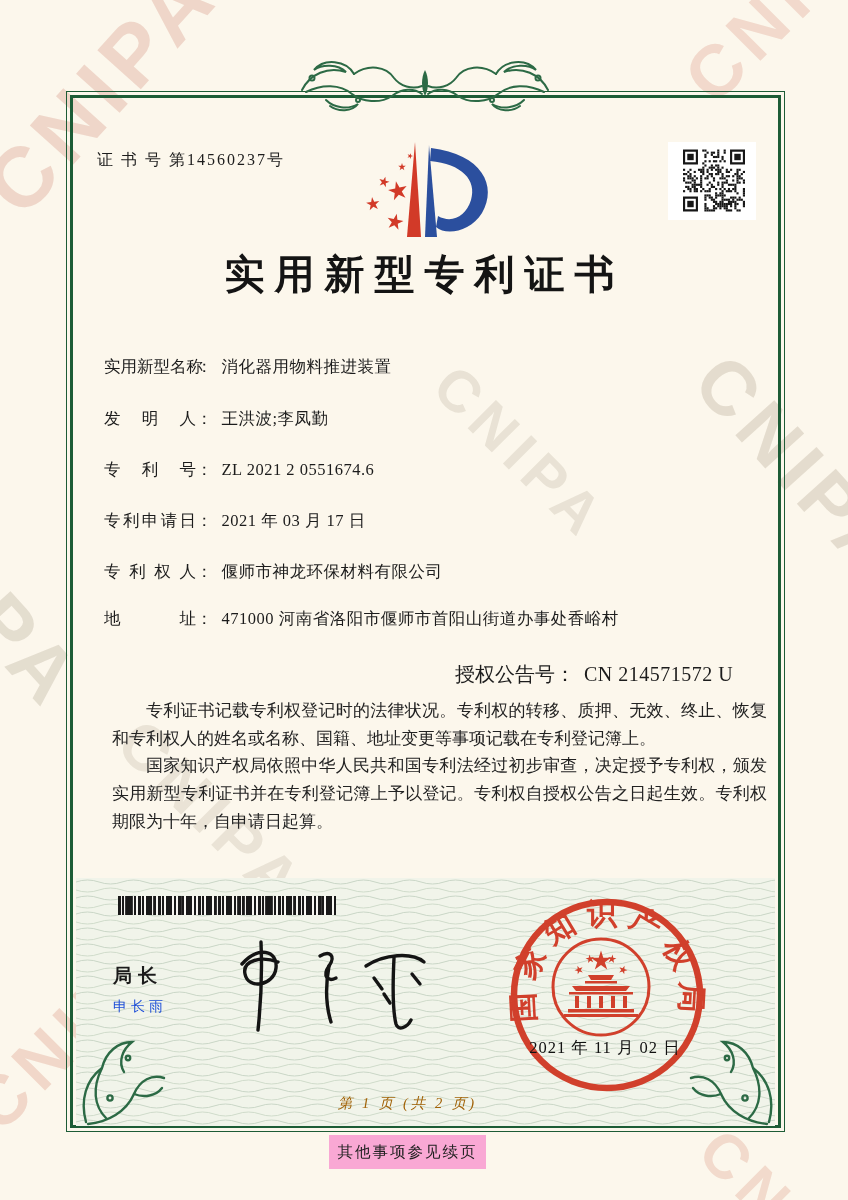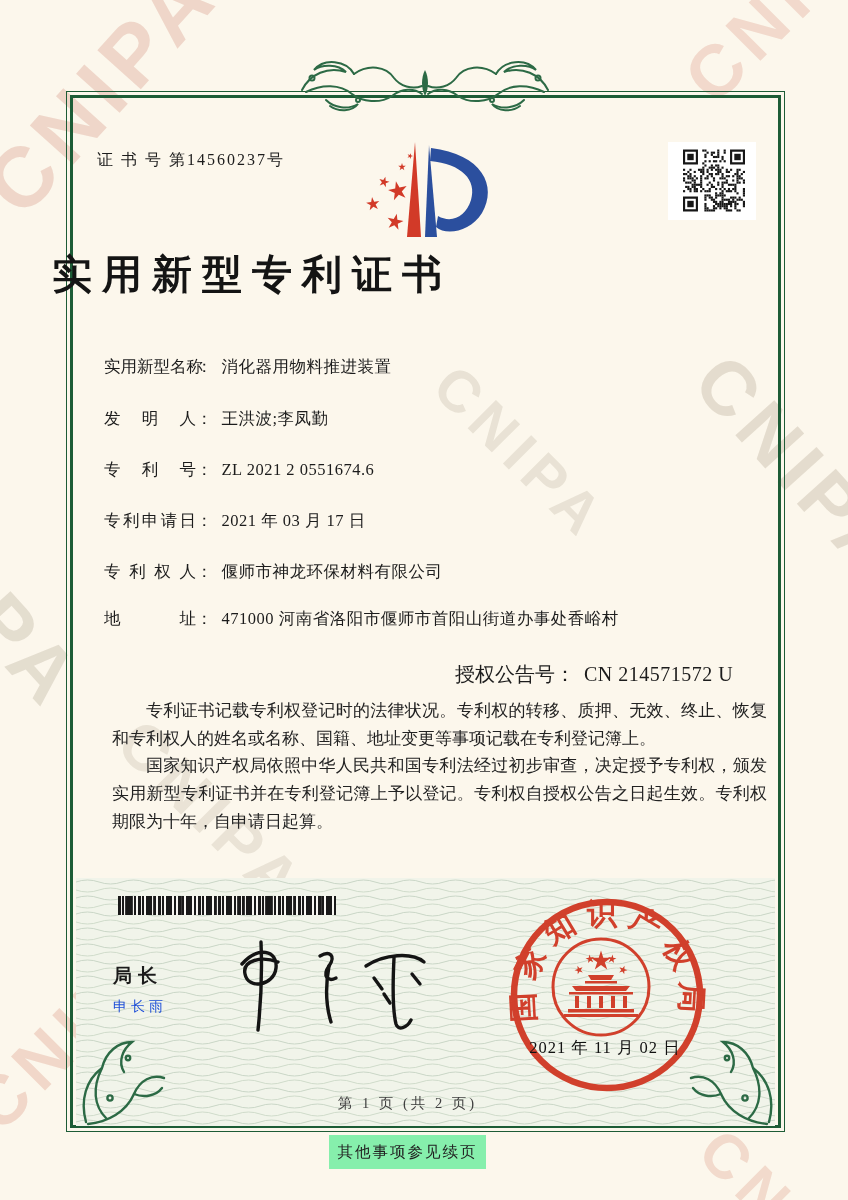--- a/index.html
+++ b/index.html
@@ -23,21 +23,21 @@
   }
   
   .band{position:absolute;left:76px;top:878px;z-index:3;}
   .ornament{position:absolute;z-index:4;}
   
   .cert-no{position:absolute;left:97px;top:150px;font-size:16px;letter-spacing:2px;z-index:5;}
   .logo{position:absolute;left:332px;top:136px;z-index:5;}
   .qr-box{position:absolute;left:668px;top:142px;width:88px;height:78px;background:#ffffff;z-index:5;}
   .qr{position:absolute;left:683px;top:149px;width:62px;height:63px;z-index:6;}
   .cert-title{
-    position:absolute;left:52px;top:247px;width:745px;
+    position:absolute;left:52px;top:247px;width:745px;text-align:center;
     font-size:40px;font-weight:700;letter-spacing:10px;color:#141414;z-index:5;
   }
   .frow{position:absolute;left:104px;font-size:16.5px;white-space:nowrap;z-index:5;}
   .flabel{display:inline-block;width:92px;text-align:justify;text-align-last:justify;vertical-align:top;}
   .fcolon{display:inline-block;margin-right:9px;}
   .fvalue{letter-spacing:.5px;}
   .frow-right{position:absolute;left:455px;font-size:20px;white-space:nowrap;z-index:5;}
   .body-text{
     position:absolute;left:112px;top:697px;width:655px;z-index:5;
     font-size:17px;line-height:1.63;text-align:justify;color:#222;
@@ -57,24 +57,24 @@
     font-family:"Liberation Sans","DejaVu Sans",sans-serif;color:#1d4ed8;z-index:6;}
   .signature{position:absolute;left:228px;top:936px;z-index:6;}
   .seal{position:absolute;left:495px;top:883px;z-index:6;}
   .seal-text{font-family:"Liberation Serif","DejaVu Serif",serif;}
   .seal-date{
     position:absolute;left:500px;top:1037px;width:210px;text-align:center;
     font-size:16.5px;letter-spacing:1px;color:#111;z-index:7;
   }
   .footer-page{
     position:absolute;left:52px;top:1094px;width:711px;text-align:center;
-    font-size:14.5px;letter-spacing:3px;color:#404040;z-index:6;
+    font-size:14.5px;letter-spacing:3px;color:#a16207;z-index:6;font-style:italic;
   }
   .note-box{
-    position:absolute;left:329px;top:1135px;width:157px;height:34px;background:#86efac;
+    position:absolute;left:329px;top:1135px;width:157px;height:34px;background:#f9a8d4;
     line-height:34px;text-align:center;font-size:15.5px;letter-spacing:2px;color:#222;z-index:6;
   }
 </style>
 </head>
 <body>
 
 <svg width="0" height="0" style="position:absolute" aria-hidden="true">
   <defs>
     <polygon id="star" points="0,-1 0.22,-0.31 0.95,-0.31 0.36,0.12 0.59,0.81 0,0.38 -0.59,0.81 -0.36,0.12 -0.95,-0.31 -0.22,-0.31"></polygon>
     <g id="ornHalf" fill="none" stroke="#2c6a45" stroke-width="2" stroke-linecap="round">

